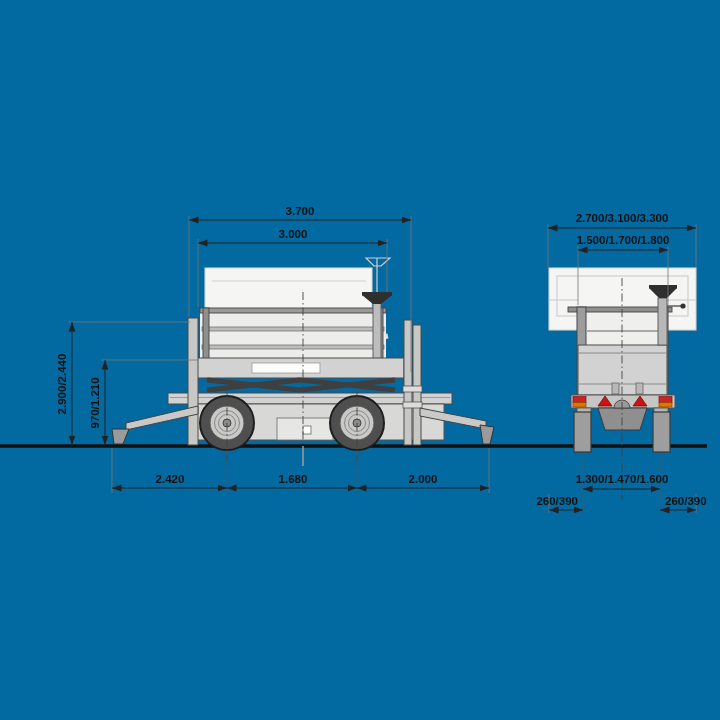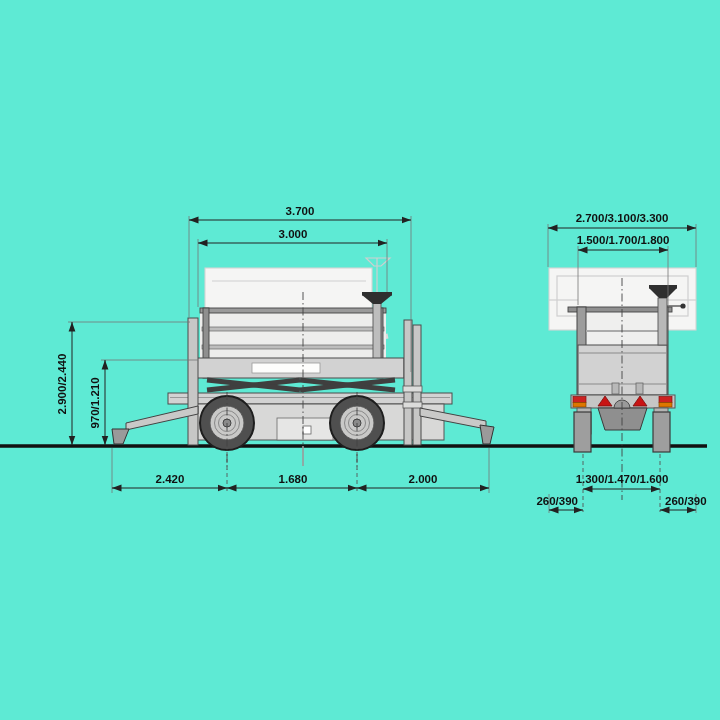--- a/index.html
+++ b/index.html
@@ -1,16 +1,16 @@
 <!DOCTYPE html>
 <html><head>
 <meta charset="utf-8">
 <style>
   html,body{margin:0;padding:0;background:#ffffff;}
-  #stage{position:relative;width:720px;height:720px;background:#5eead4;overflow:hidden;
+  #stage{position:relative;width:720px;height:720px;background:#0369a1;overflow:hidden;
          font-family:"Liberation Sans", sans-serif;}
   svg{display:block;}
   .dimline{stroke:#222;stroke-width:1;fill:none;}
   .extline{stroke:#777;stroke-width:0.8;fill:none;}
   .extdash{stroke:#555;stroke-width:0.9;fill:none;stroke-dasharray:4 3;}
   .cline{stroke:#444;stroke-width:0.9;fill:none;stroke-dasharray:8 3 1.5 3;}
   .dimtext{font-family:"Liberation Sans", sans-serif;font-size:11.5px;font-weight:bold;fill:#111;}
   .ghost{stroke:#cfcfcf;stroke-width:1.2;fill:none;}
   .ghostfill{fill:#f5f5f4;stroke:#d4d4d3;stroke-width:1.1;}
   .body{fill:#d2d2d2;stroke:#4a4a4a;stroke-width:1;}

